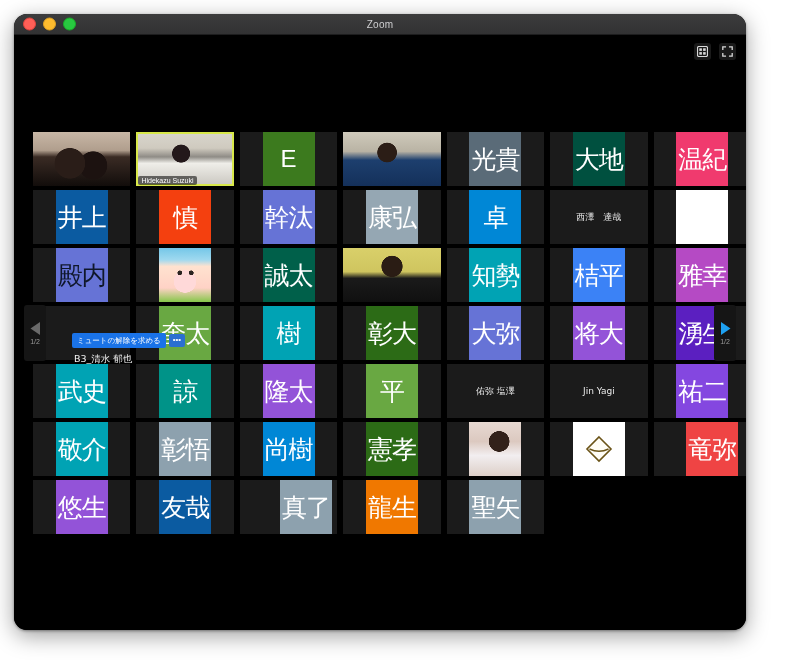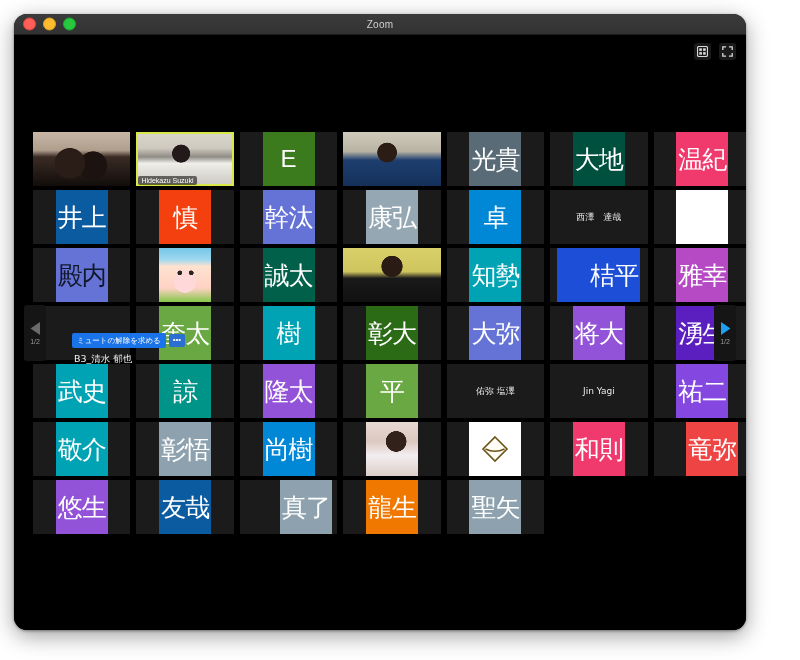--- a/index.html
+++ b/index.html
@@ -350,21 +350,21 @@
               <div class="video ph-d wide"></div>
             </div>
           </div>
           <div class="cell">
             <div class="tile dark">
               <div class="avatar" style="background: rgb(0, 163, 180); color: rgb(255, 255, 255);">知勢</div>
             </div>
           </div>
           <div class="cell">
             <div class="tile dark">
-              <div class="avatar" style="background: #1d4ed8; color: rgb(255, 255, 255); padding-left: 31px;">桔平</div>
+              <div class="avatar" style="background: #3b82f6; color: rgb(255, 255, 255);">桔平</div>
             </div>
           </div>
           <div class="cell">
             <div class="tile dark">
               <div class="avatar" style="background: rgb(181, 74, 196); color: rgb(255, 255, 255);">雅幸</div>
             </div>
           </div>
           <div class="cell">
             <div class="tile dark">
               <div class="namewrap">
@@ -447,44 +447,44 @@
             </div>
           </div>
           <div class="cell">
             <div class="tile dark">
               <div class="avatar" style="background: rgb(141, 161, 174); color: rgb(255, 255, 255);">彰悟</div>
             </div>
           </div>
           <div class="cell">
             <div class="tile dark">
               <div class="avatar" style="background: rgb(0, 135, 214); color: rgb(255, 255, 255);">尚樹</div>
+            </div>
+          </div>
+          <div class="cell">
+            <div class="tile dark">
+              <div class="avatar" style="background: rgb(44, 107, 22); color: rgb(255, 255, 255);">憲孝</div>
             </div>
           </div>
           <div class="cell">
             <div class="tile dark">
               <div class="video ph-e sq"></div>
             </div>
           </div>
           <div class="cell">
             <div class="tile dark">
               <div class="logo-tile">
                 <svg width="30" height="30" viewBox="0 0 30 30">
                   <polygon points="15,3 27,15 15,27 3,15" fill="#fffdf5" stroke="#6b5418" stroke-width="1.6"></polygon>
                   <path d="M5.5 15 Q15 19.5 24.5 15" fill="none" stroke="#6b5418" stroke-width="1.4"></path>
                 </svg>
               </div>
             </div>
           </div>
           <div class="cell">
             <div class="tile dark">
-              <div class="avatar" style="background: rgb(240, 58, 110); color: rgb(255, 255, 255);">和則</div>
-            </div>
-          </div>
-          <div class="cell">
-            <div class="tile dark">
               <div class="avatar" style="background: #ef4444; color: rgb(255, 255, 255); margin-left: 20px;">竜弥</div>
             </div>
           </div>
           <div class="cell">
             <div class="tile dark">
               <div class="avatar" style="background: rgb(147, 83, 216); color: rgb(255, 255, 255);">悠生</div>
             </div>
           </div>
           <div class="cell">
             <div class="tile dark">

